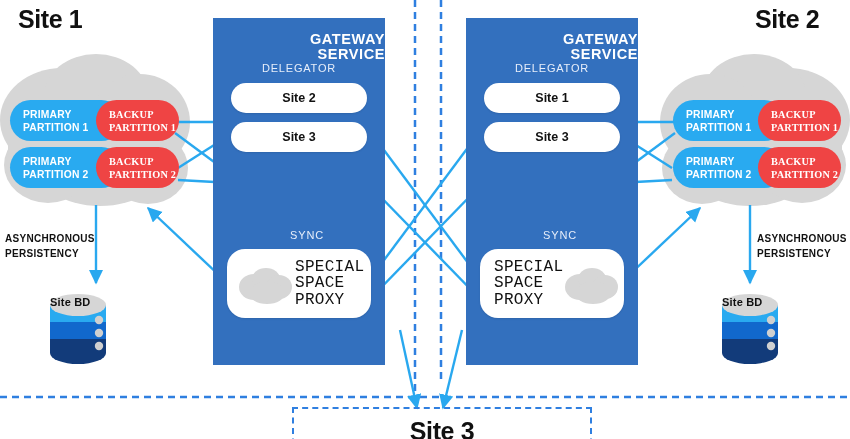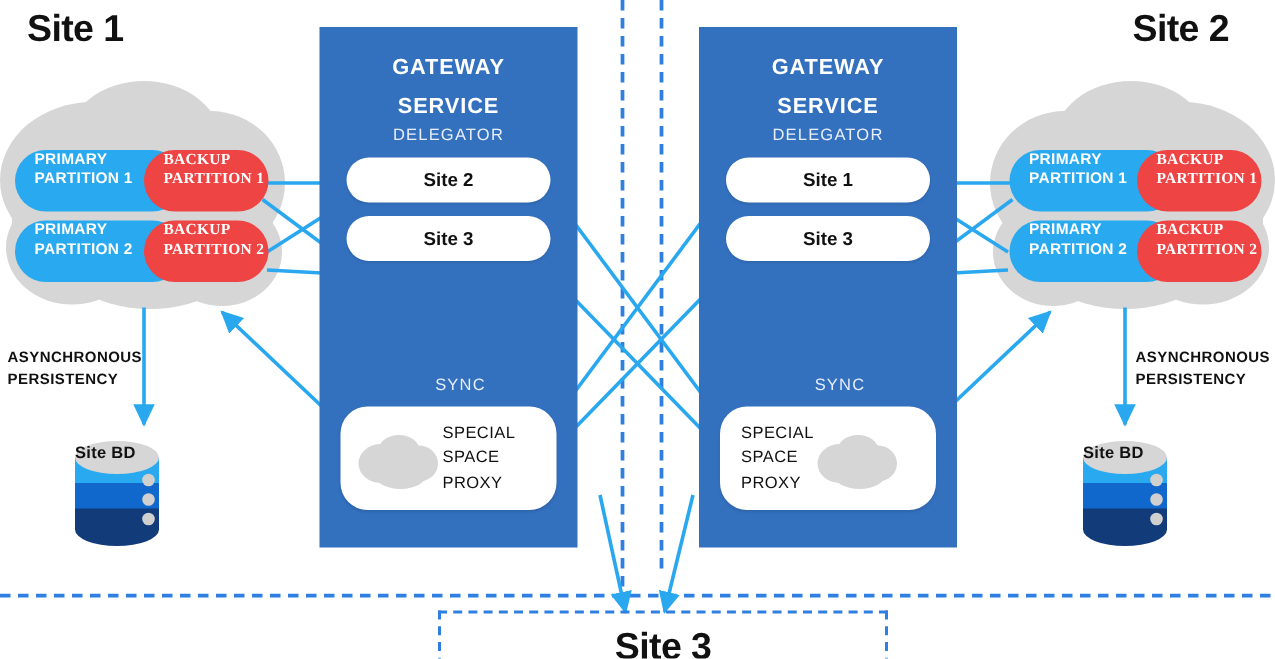--- a/index.html
+++ b/index.html
@@ -20,21 +20,21 @@
     letter-spacing: -0.4px;
   }
 
   
   .gateway {
     background: #3370be;
     width: 172px; height: 347px;
   }
   .gw-title {
     color: #ffffff; font-size: 14.5px; font-weight: bold;
-    text-align: center; letter-spacing: 0.6px; line-height: 26px;
+    text-align: right; letter-spacing: 0.6px; line-height: 15px;
     padding-top: 14px;
   }
   .gw-sub {
     color: #e7eefa; font-size: 11px; text-align: center;
     letter-spacing: 0.8px; 
   }
   .gw-sub.sync { margin-top: 0; margin-left: 16px; }
   .pill {
     background: #ffffff; border-radius: 22px;
     height: 30px; margin: 9px 18px 0 18px;
@@ -43,29 +43,30 @@
     box-shadow: 0 1px 2px rgba(0,0,0,0.10);
   }
   .proxy-box {
     background: #ffffff; border-radius: 18px;
     height: 69px; margin: 8px 14px 0 14px;
     display: flex; align-items: center;
     box-shadow: 0 1px 2px rgba(0,0,0,0.10);
     padding: 0 10px;
   }
   .proxy-text {
-    font-size: 11px; color: #111111; line-height: 16.5px;
+    font-size: 16px; color: #111111; line-height: 16.5px;
     letter-spacing: 0.3px;
+    font-family: Liberation Mono, monospace;
   }
   .proxy-cloud { flex: 0 0 auto; }
 
   
   .part {
     position: absolute; height: 41px; border-radius: 21px;
-    display: flex; align-items: flex-start;
+    display: flex; align-items: center;
     font-size: 10.3px; font-weight: bold; color: #ffffff;
     line-height: 13px; letter-spacing: 0.2px;
     padding-left: 13px;
   }
   .part.primary { background: #29aaf0; width: 112px; z-index: 2; }
   .part.backup  { background: #ef4444; width: 83px;  z-index: 3; font-family: Liberation Serif, serif; }
 
   
   .async-label {
     font-size: 10px; font-weight: bold; color: #111111;

